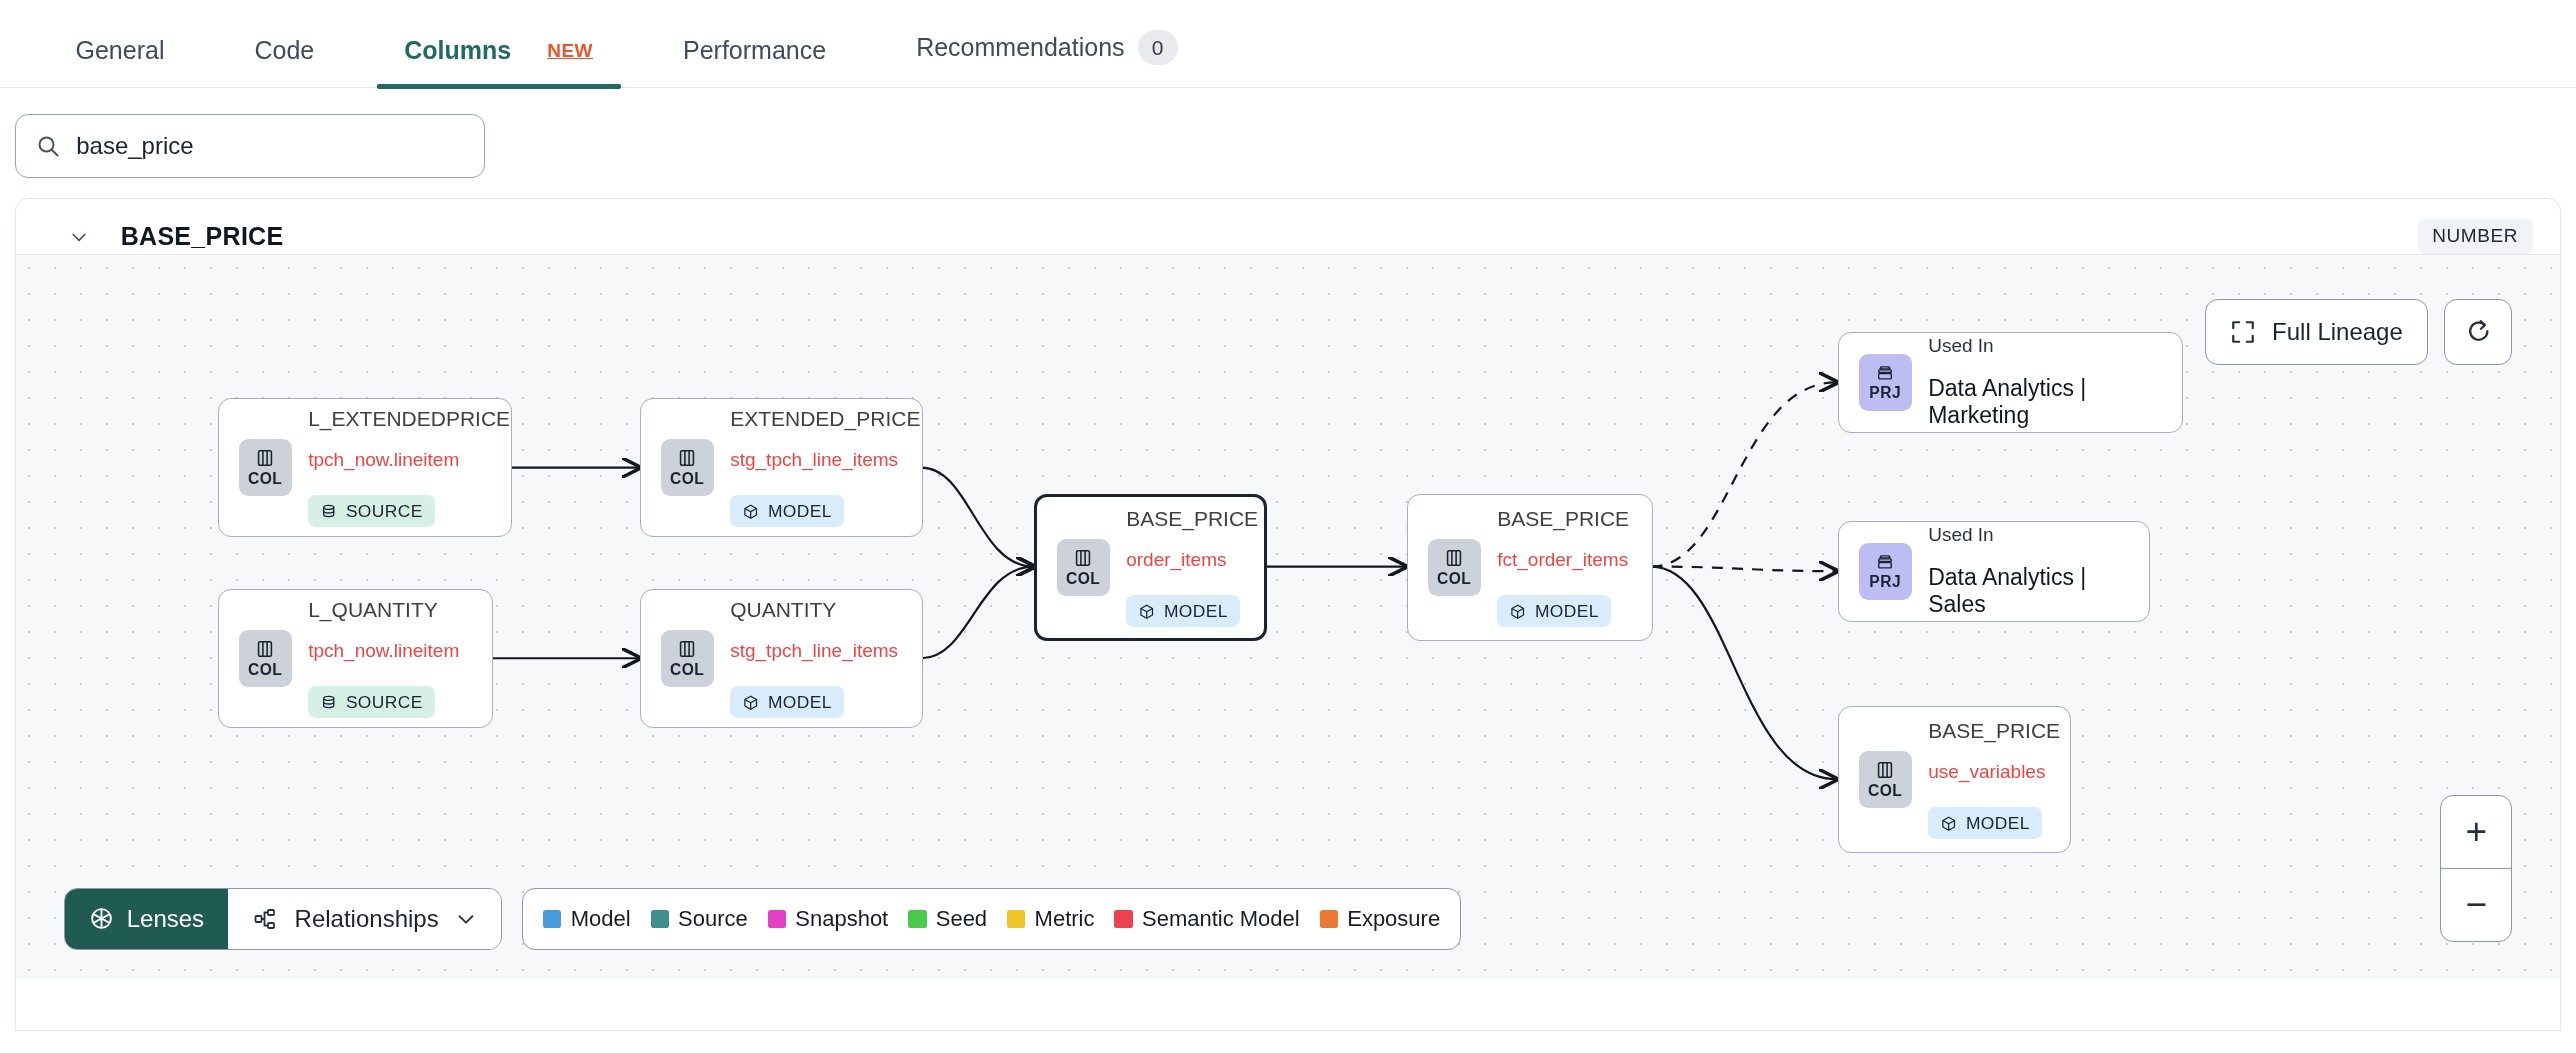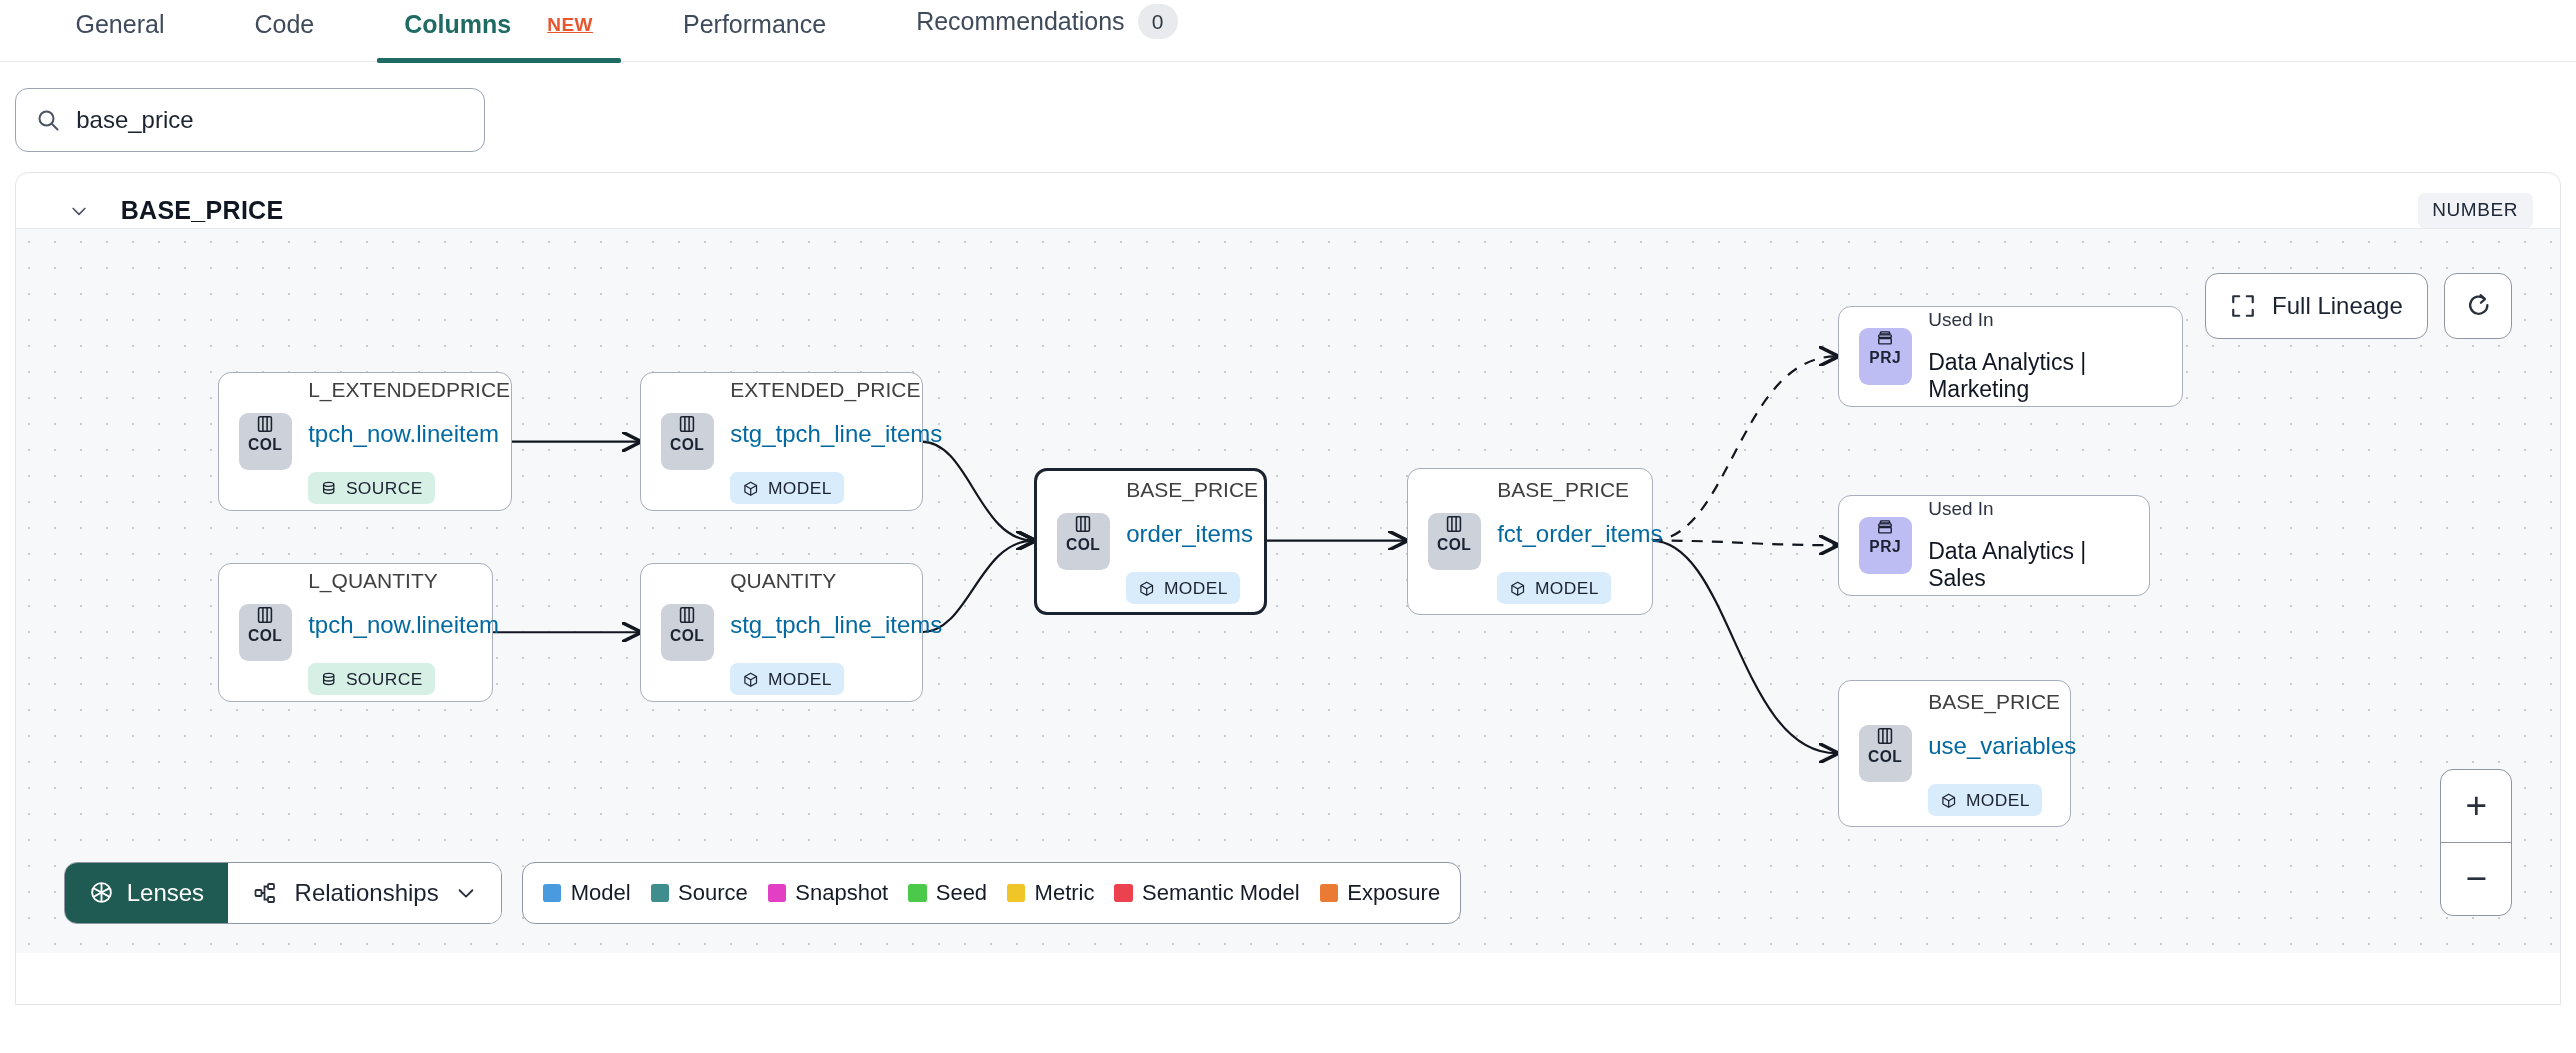--- a/index.html
+++ b/index.html
@@ -6,21 +6,21 @@
   html, body {
     width: 2576px; height: 1053px;
     font-family: "Liberation Sans", sans-serif;
     background: #ffffff;
     color: #1e2430;
     overflow: hidden;
   }
 
   
   .tabbar {
-    height: 62px;
+    height: 88px;
     display: flex;
     align-items: flex-end;
     padding-left: 48px;
     border-bottom: 1.8px solid #e7e9ee;
     background: #ffffff;
   }
   .tab {
     display: flex;
     align-items: center;
     gap: 13px;
@@ -139,31 +139,31 @@
     gap: 16.5px;
     padding: 0 20px;
     cursor: pointer;
   }
   .node.selected { border: 3.7px solid #1b2230; }
   .node .type-chip {
     width: 53px; height: 57px;
     border-radius: 9.2px;
     background: #ccd1da;
     display: flex; flex-direction: column;
-    align-items: center; 
+    align-items: center; justify-content: center;
     gap: 0.9px; flex: none;
   }
   .node .type-chip.prj { background: #bdbdf4; }
   .node .type-chip .chip-label {
     font-size: 15.6px; font-weight: bold;
     color: #1b2230; letter-spacing: 0.5px;
   }
   .node .body { display: flex; flex-direction: column; gap: 18px; }
   .node .n-title { font-size: 21px; color: #404040; }
-  .node .n-sub { font-size: 24px; color: #0369a1; }
+  .node .n-sub { font-size: 19px; color: #ef4444; }
   .node .n-badge {
     margin-top: 6.4px;
     align-self: flex-start;
     display: inline-flex; align-items: center; gap: 8.3px;
     font-size: 17.4px; letter-spacing: 0.4px;
     padding: 5.5px 12px; border-radius: 7.3px;
     color: #1b2230;
   }
   .n-badge.model { background: #d9ecfb; }
   .n-badge.source { background: #d6f0e6; }

